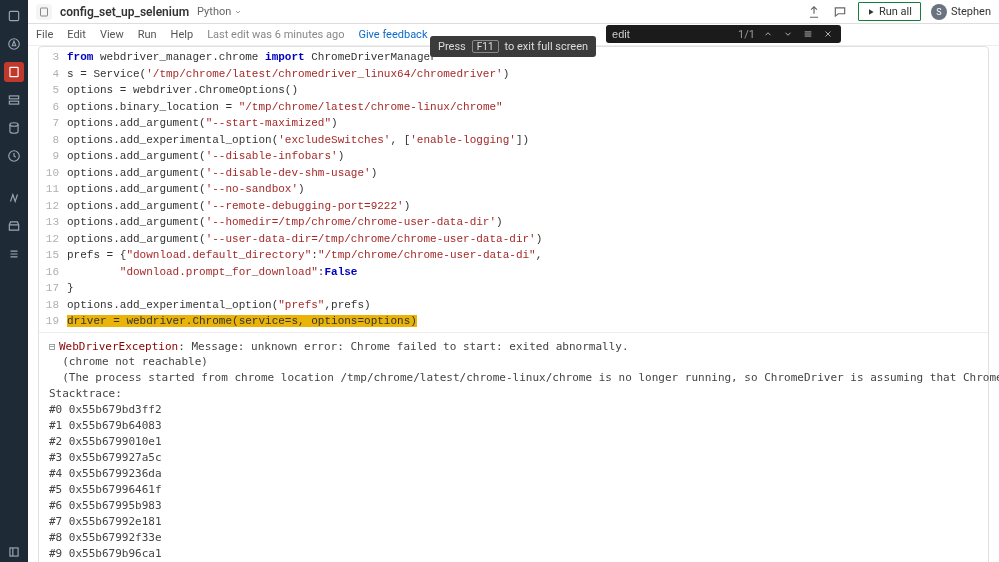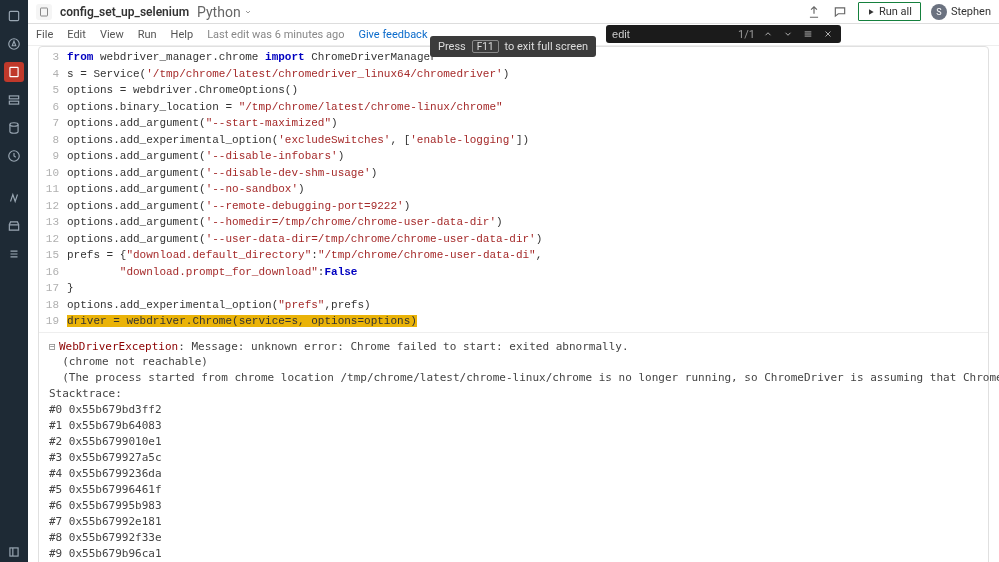--- a/index.html
+++ b/index.html
@@ -8,21 +8,21 @@
 .iconbar { position: absolute; left: 0; top: 0; bottom: 0; width: 28px; background: #1e2a35; display: flex; flex-direction: column; align-items: center; padding-top: 6px; gap: 8px; }
 .iconbar .ic { width: 20px; height: 20px; display: flex; align-items: center; justify-content: center; color: #9aa7b3; cursor: pointer; border-radius: 3px; }
 .iconbar .ic.active { background: #c0392b; color: #fff; }
 .iconbar .ic svg { width: 14px; height: 14px; }
 .iconbar .spacer { flex: 1; }
 .main { margin-left: 28px; display: flex; flex-direction: column; height: 100%; }
 .topbar { height: 24px; border-bottom: 1px solid #ddd; display: flex; align-items: center; padding: 0 8px; gap: 8px; position: relative; }
 .topbar .logo { width: 16px; height: 16px; background: #f5f5f5; border-radius: 3px; display: flex; align-items: center; justify-content: center; }
 .topbar .logo svg { width: 12px; height: 12px; }
 .topbar .title { font-weight: 600; color: #333; }
-.topbar .lang { display: flex; align-items: center; gap: 3px; color: #666; cursor: pointer; font-size: 14px; }
+.topbar .lang { display: flex; align-items: center; gap: 3px; color: #666; cursor: pointer; font-size: 11px; }
 .topbar .right { margin-left: auto; display: flex; align-items: center; gap: 10px; }
 .topbar .ibtn { width: 16px; height: 16px; display: flex; align-items: center; justify-content: center; color: #666; cursor: pointer; }
 .topbar .ibtn svg { width: 14px; height: 14px; }
 .runall { display: flex; align-items: center; gap: 4px; border: 1px solid #15803d; border-radius: 1px; padding: 2px 8px; cursor: pointer; font-size: 11px; color: #333; }
 .runall svg { width: 8px; height: 8px; }
 .user { display: flex; align-items: center; gap: 4px; color: #333; font-size: 11px; }
 .avatar { width: 16px; height: 16px; border-radius: 50%; background: #6b7280; color: #fff; display: flex; align-items: center; justify-content: center; font-size: 9px; }
 .menubar { height: 22px; border-bottom: 1px solid #eee; display: flex; align-items: center; padding: 0 8px; gap: 14px; font-size: 11px; color: #555; }
 .menubar .mitem { cursor: pointer; }
 .menubar .lastedit { color: #888; cursor: pointer; }

